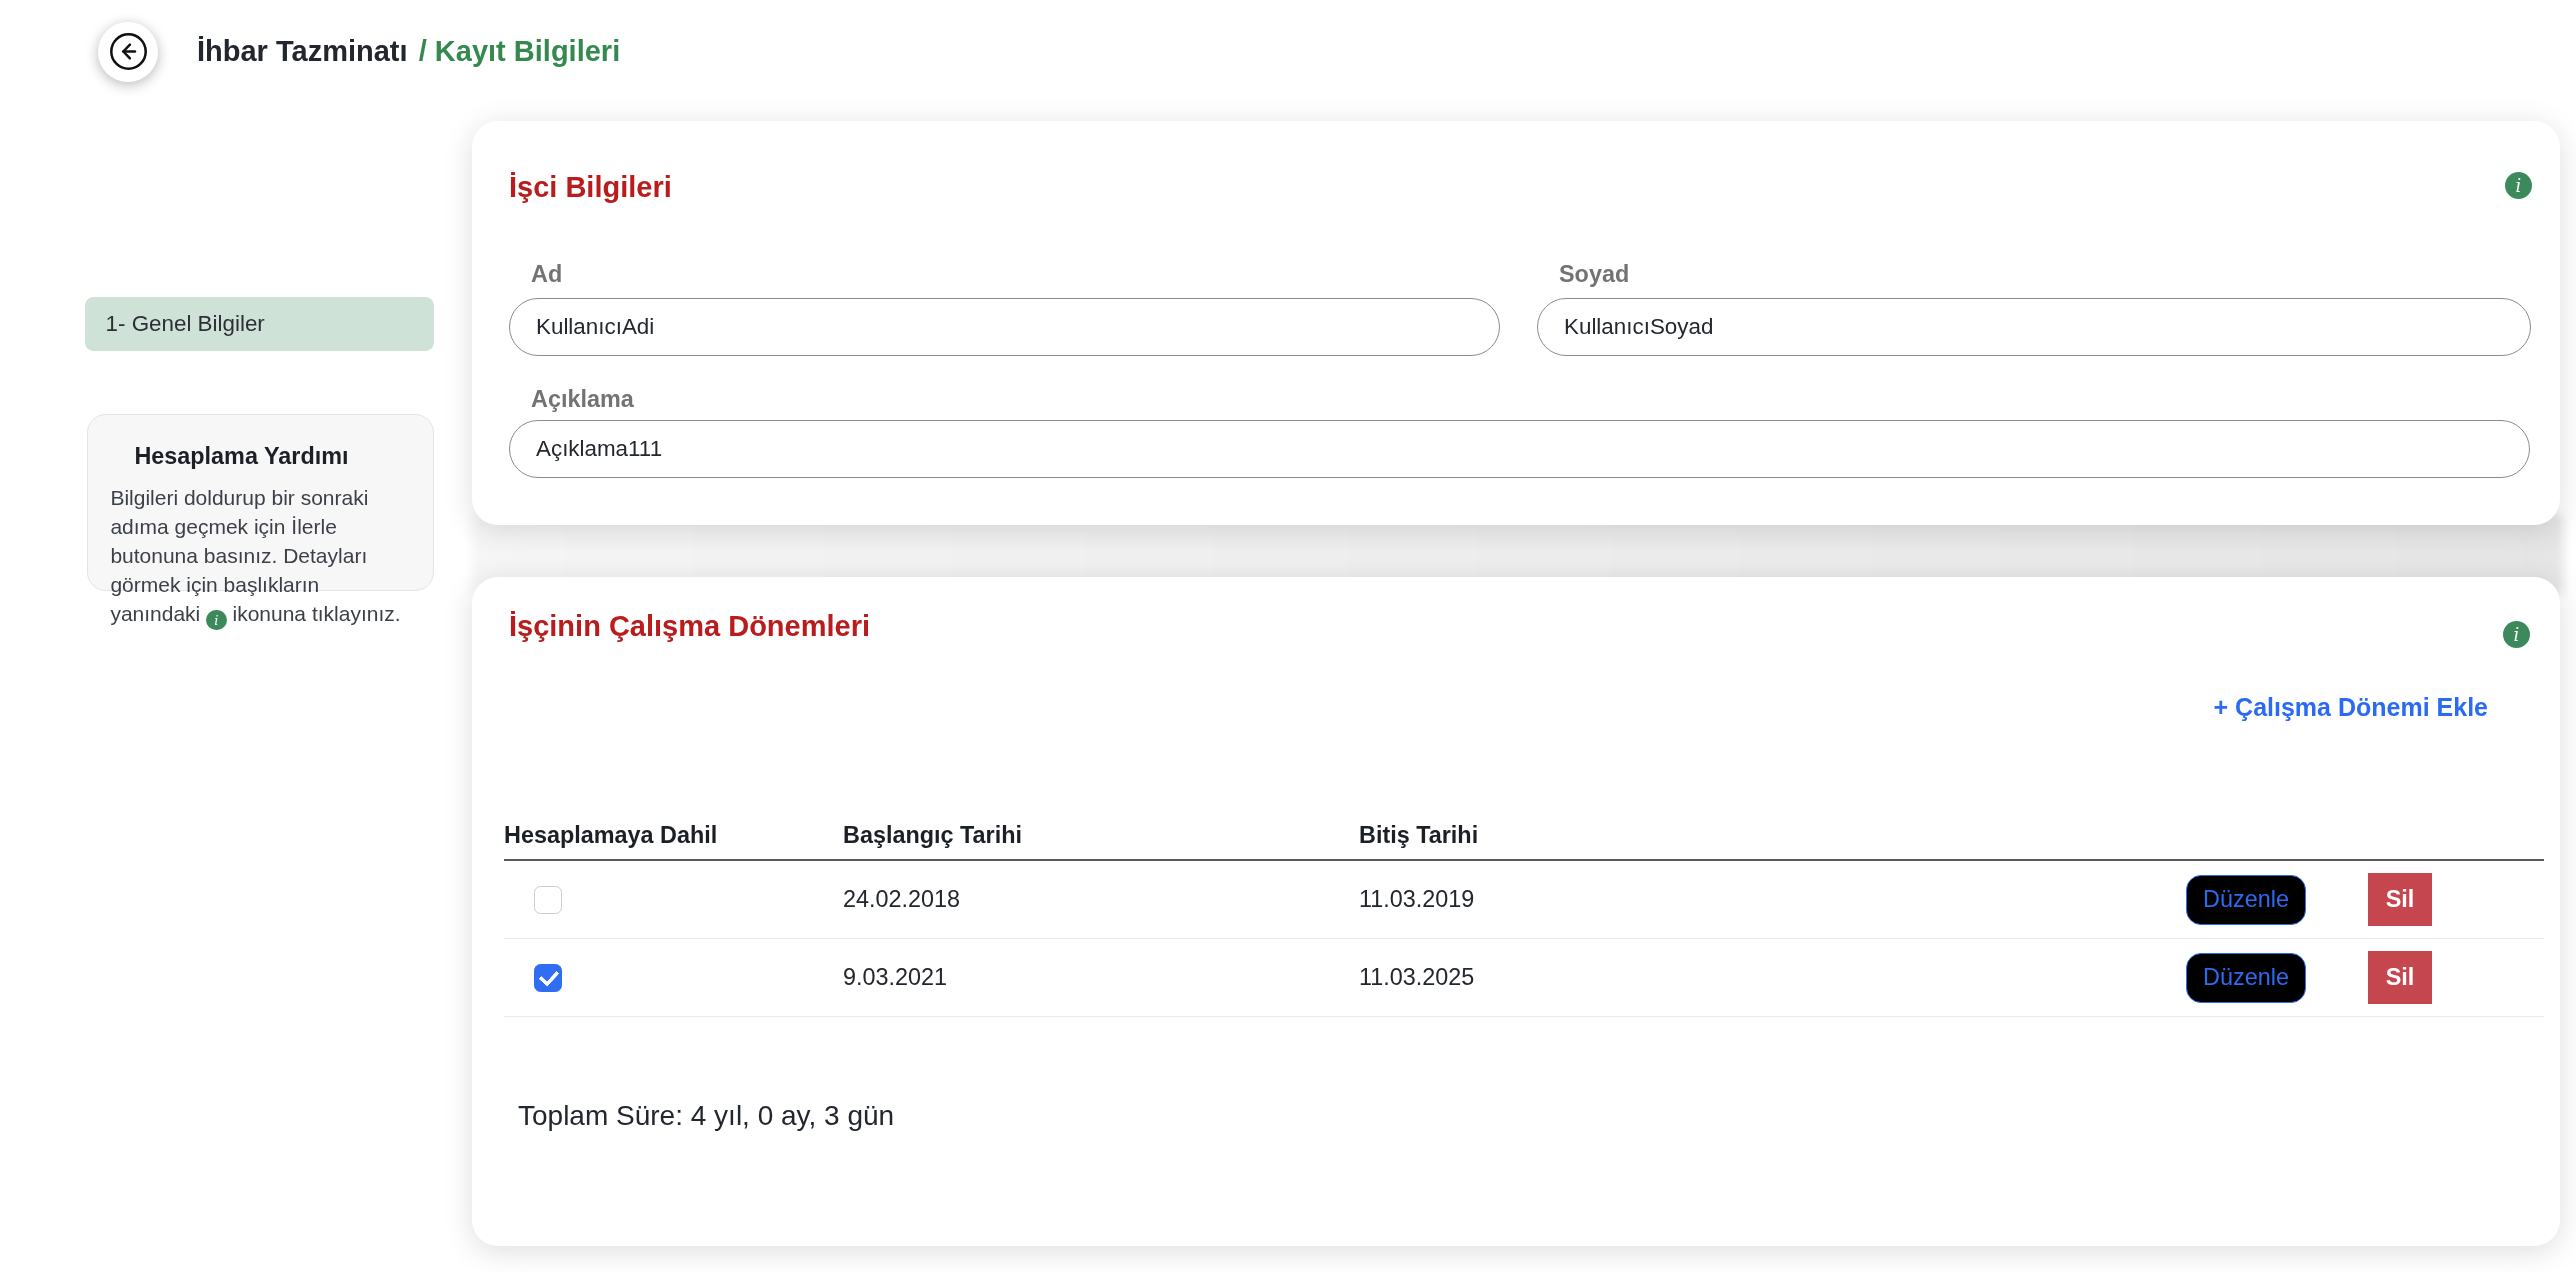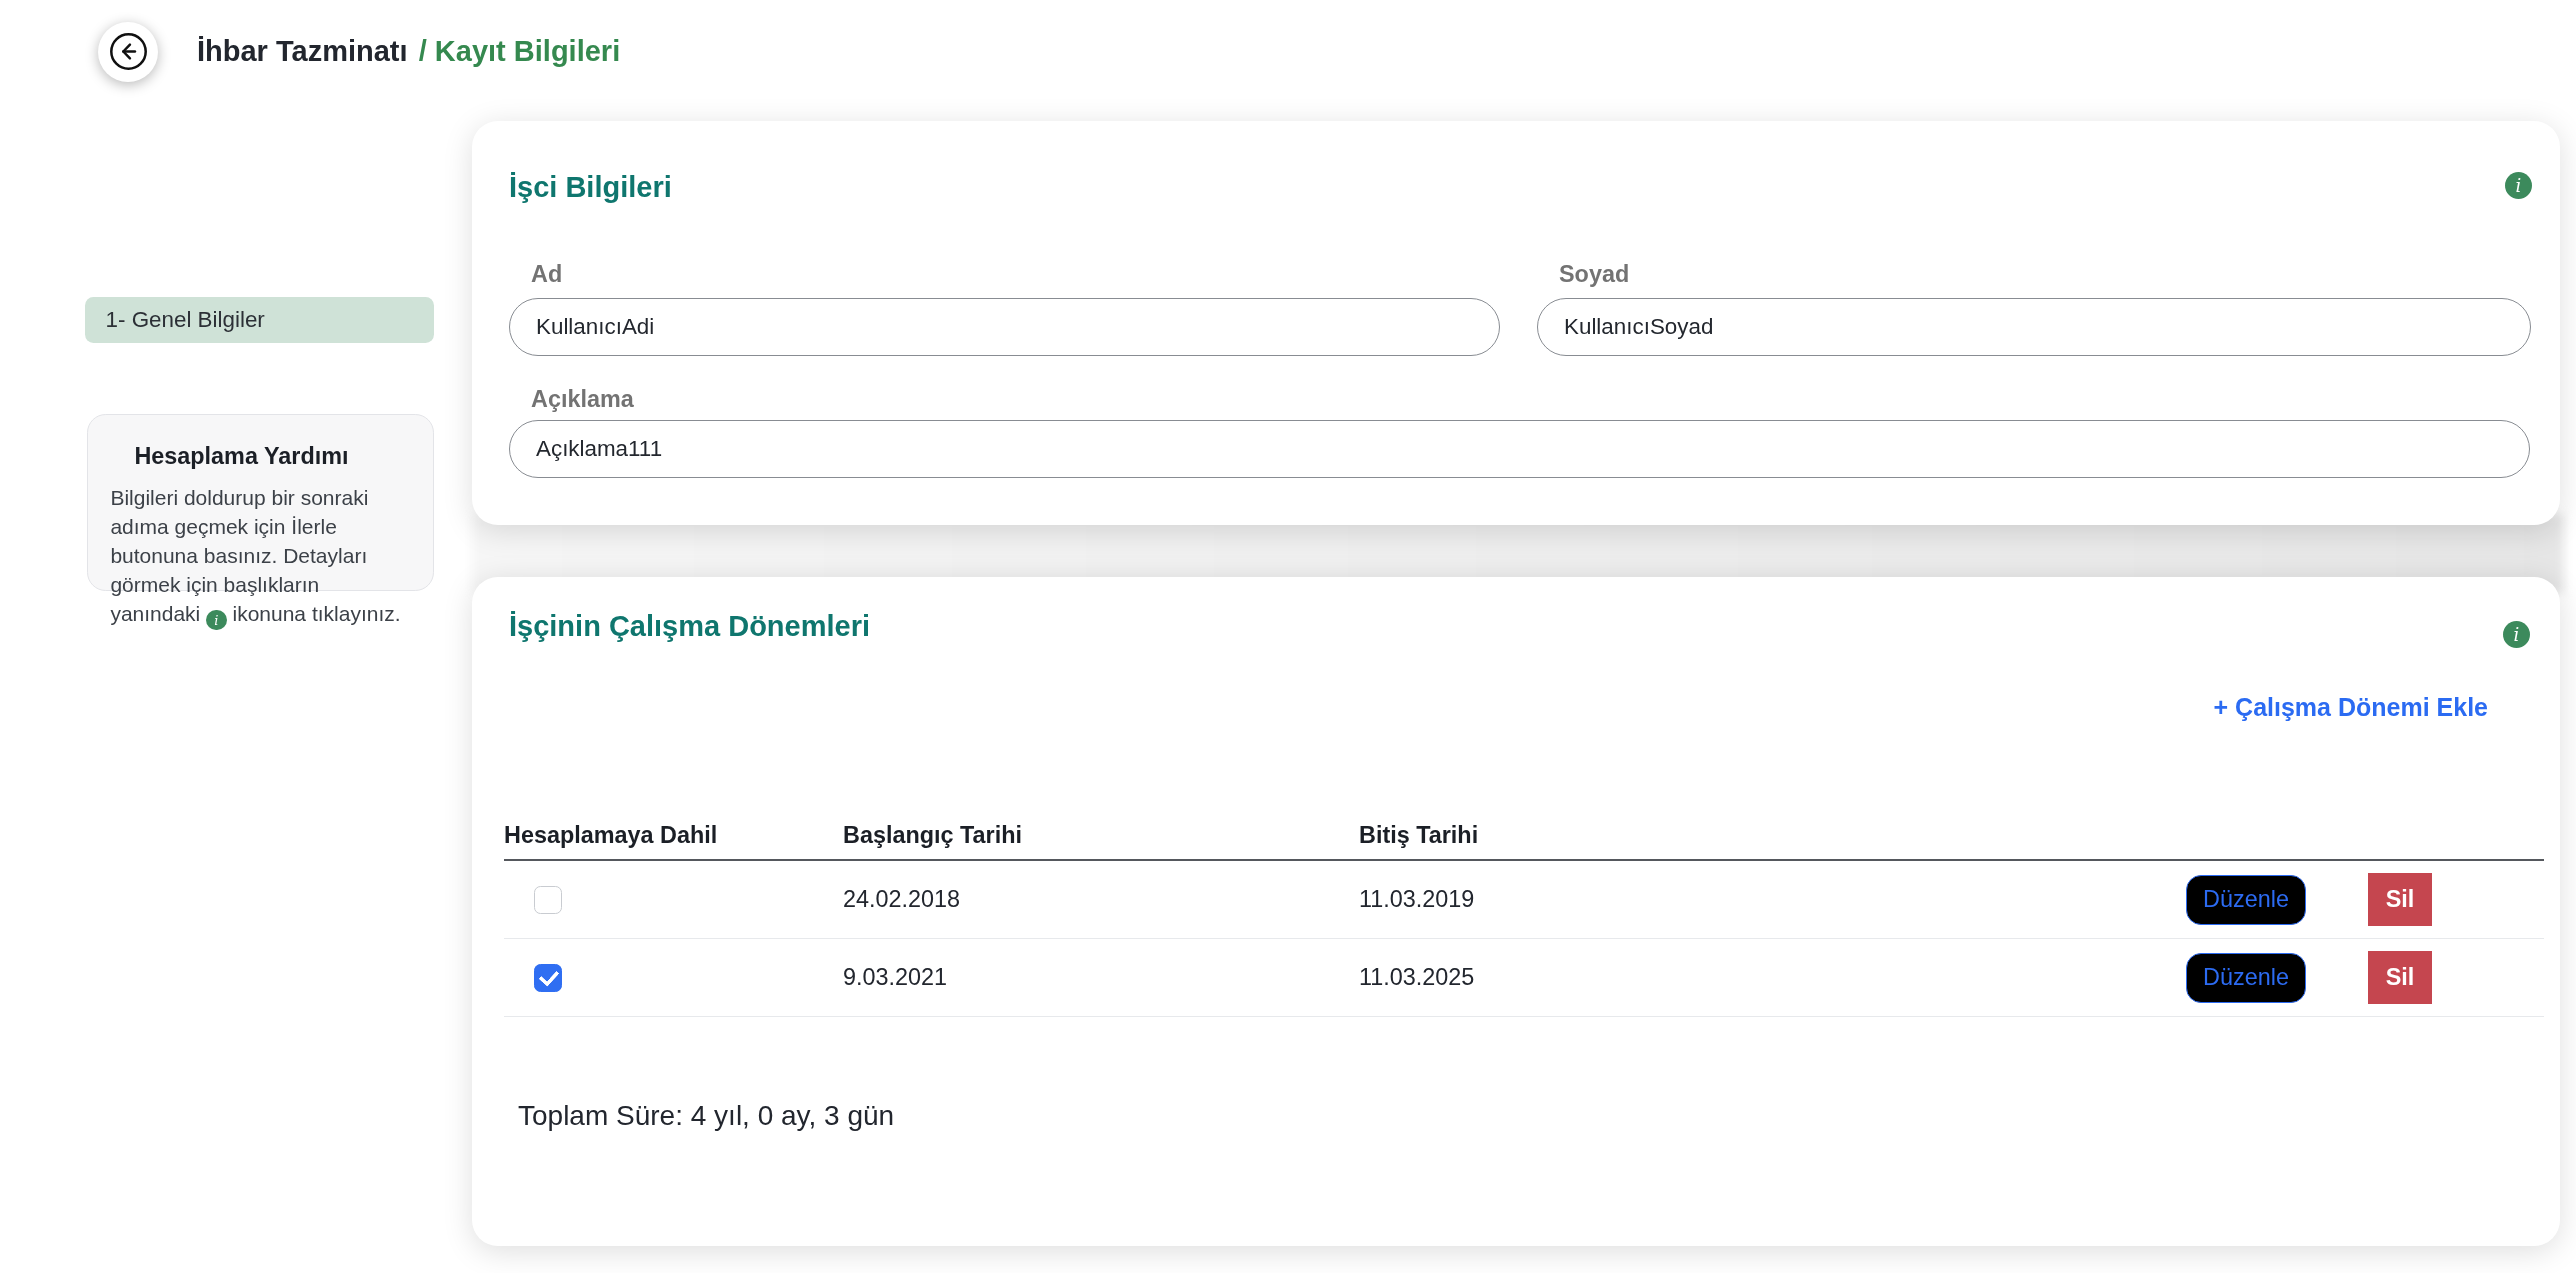--- a/index.html
+++ b/index.html
@@ -9,21 +9,21 @@
 
   
   .back-btn { position:absolute; left:98px; top:21.5px; width:60px; height:60px;
     border-radius:50%; background:#ffffff; border:none; cursor:pointer;
     box-shadow:0 2.8px 13px rgba(0,0,0,0.28); display:flex; align-items:center; justify-content:center; }
   .page-title { position:absolute; left:197px; top:35px; font-size:29px; font-weight:bold;
     color:#22262e; white-space:nowrap; }
   .page-title .crumb { color:#35894f; margin-left:11.2px; }
 
   
-  .nav-item { position:absolute; left:85px; top:297px; width:349px; height:46px;
+  .nav-item { position:absolute; left:85px; top:297px; width:349px; height:54px;
     background:#cfe2d7; border-radius:8.4px; display:flex; align-items:center;
     padding-left:20.5px; font-size:22.4px; color:#2c3036; cursor:pointer; }
   .help-box { position:absolute; left:87px; top:414px; width:347px; height:177px;
     background:#f7f7f8; border:0.9px solid #e3e4e8; border-radius:18.7px; padding:28px 22.4px 0 22.4px; }
   .help-box h3 { font-size:23.4px; font-weight:bold; color:#1b1f26; margin-bottom:13px;margin-left:24px; }
   .help-box p { font-size:21px; line-height:29px; color:#3c4148; }
 
   
   .info-badge { border-radius:50%; background:#3c8a5c; color:#ffffff;
     display:inline-flex; align-items:center; justify-content:center;
@@ -31,21 +31,21 @@
   .info-badge.big { position:absolute; width:27px; height:27px; font-size:18px; cursor:pointer; }
   .info-badge.inline { width:20.5px; height:20.5px; font-size:13px; vertical-align:-3.7px; }
 
   
   .card { position:absolute; left:472px; width:2088px; background:#ffffff;
     border-radius:26px; box-shadow:0 5.6px 30px rgba(0,0,0,0.13); z-index:1; }
   .card-gap { position:absolute; left:472px; top:514px; width:2092px; height:79px;
     background:linear-gradient(90deg,#f6f6f6,#e6e6e6); filter:blur(4.7px); z-index:0; }
   #worker-card { top:121px; height:404px; }
   #periods-card { top:577px; height:669px; }
-  .card-title { position:absolute; left:37px; font-size:29px; font-weight:bold; color:#0f766e; }
+  .card-title { position:absolute; left:37px; font-size:29px; font-weight:bold; color:#b91c1c; }
   #worker-card .card-title { top:50px; }
   #periods-card .card-title { top:33px; }
   #worker-card .info-badge.big { left:2033px; top:51px; }
   #periods-card .info-badge.big { left:2031px; top:44px; }
 
   
   .field-label { position:absolute; font-size:23.4px; font-weight:bold; color:#737373; }
   .text-input { position:absolute; height:58px; border:1.4px solid #888c92; border-radius:29px;
     background:#ffffff; font-family:inherit; font-size:22.4px; color:#23272e; padding:0 26px; outline:none; }
   #ad-label { left:59px; top:140px; }

